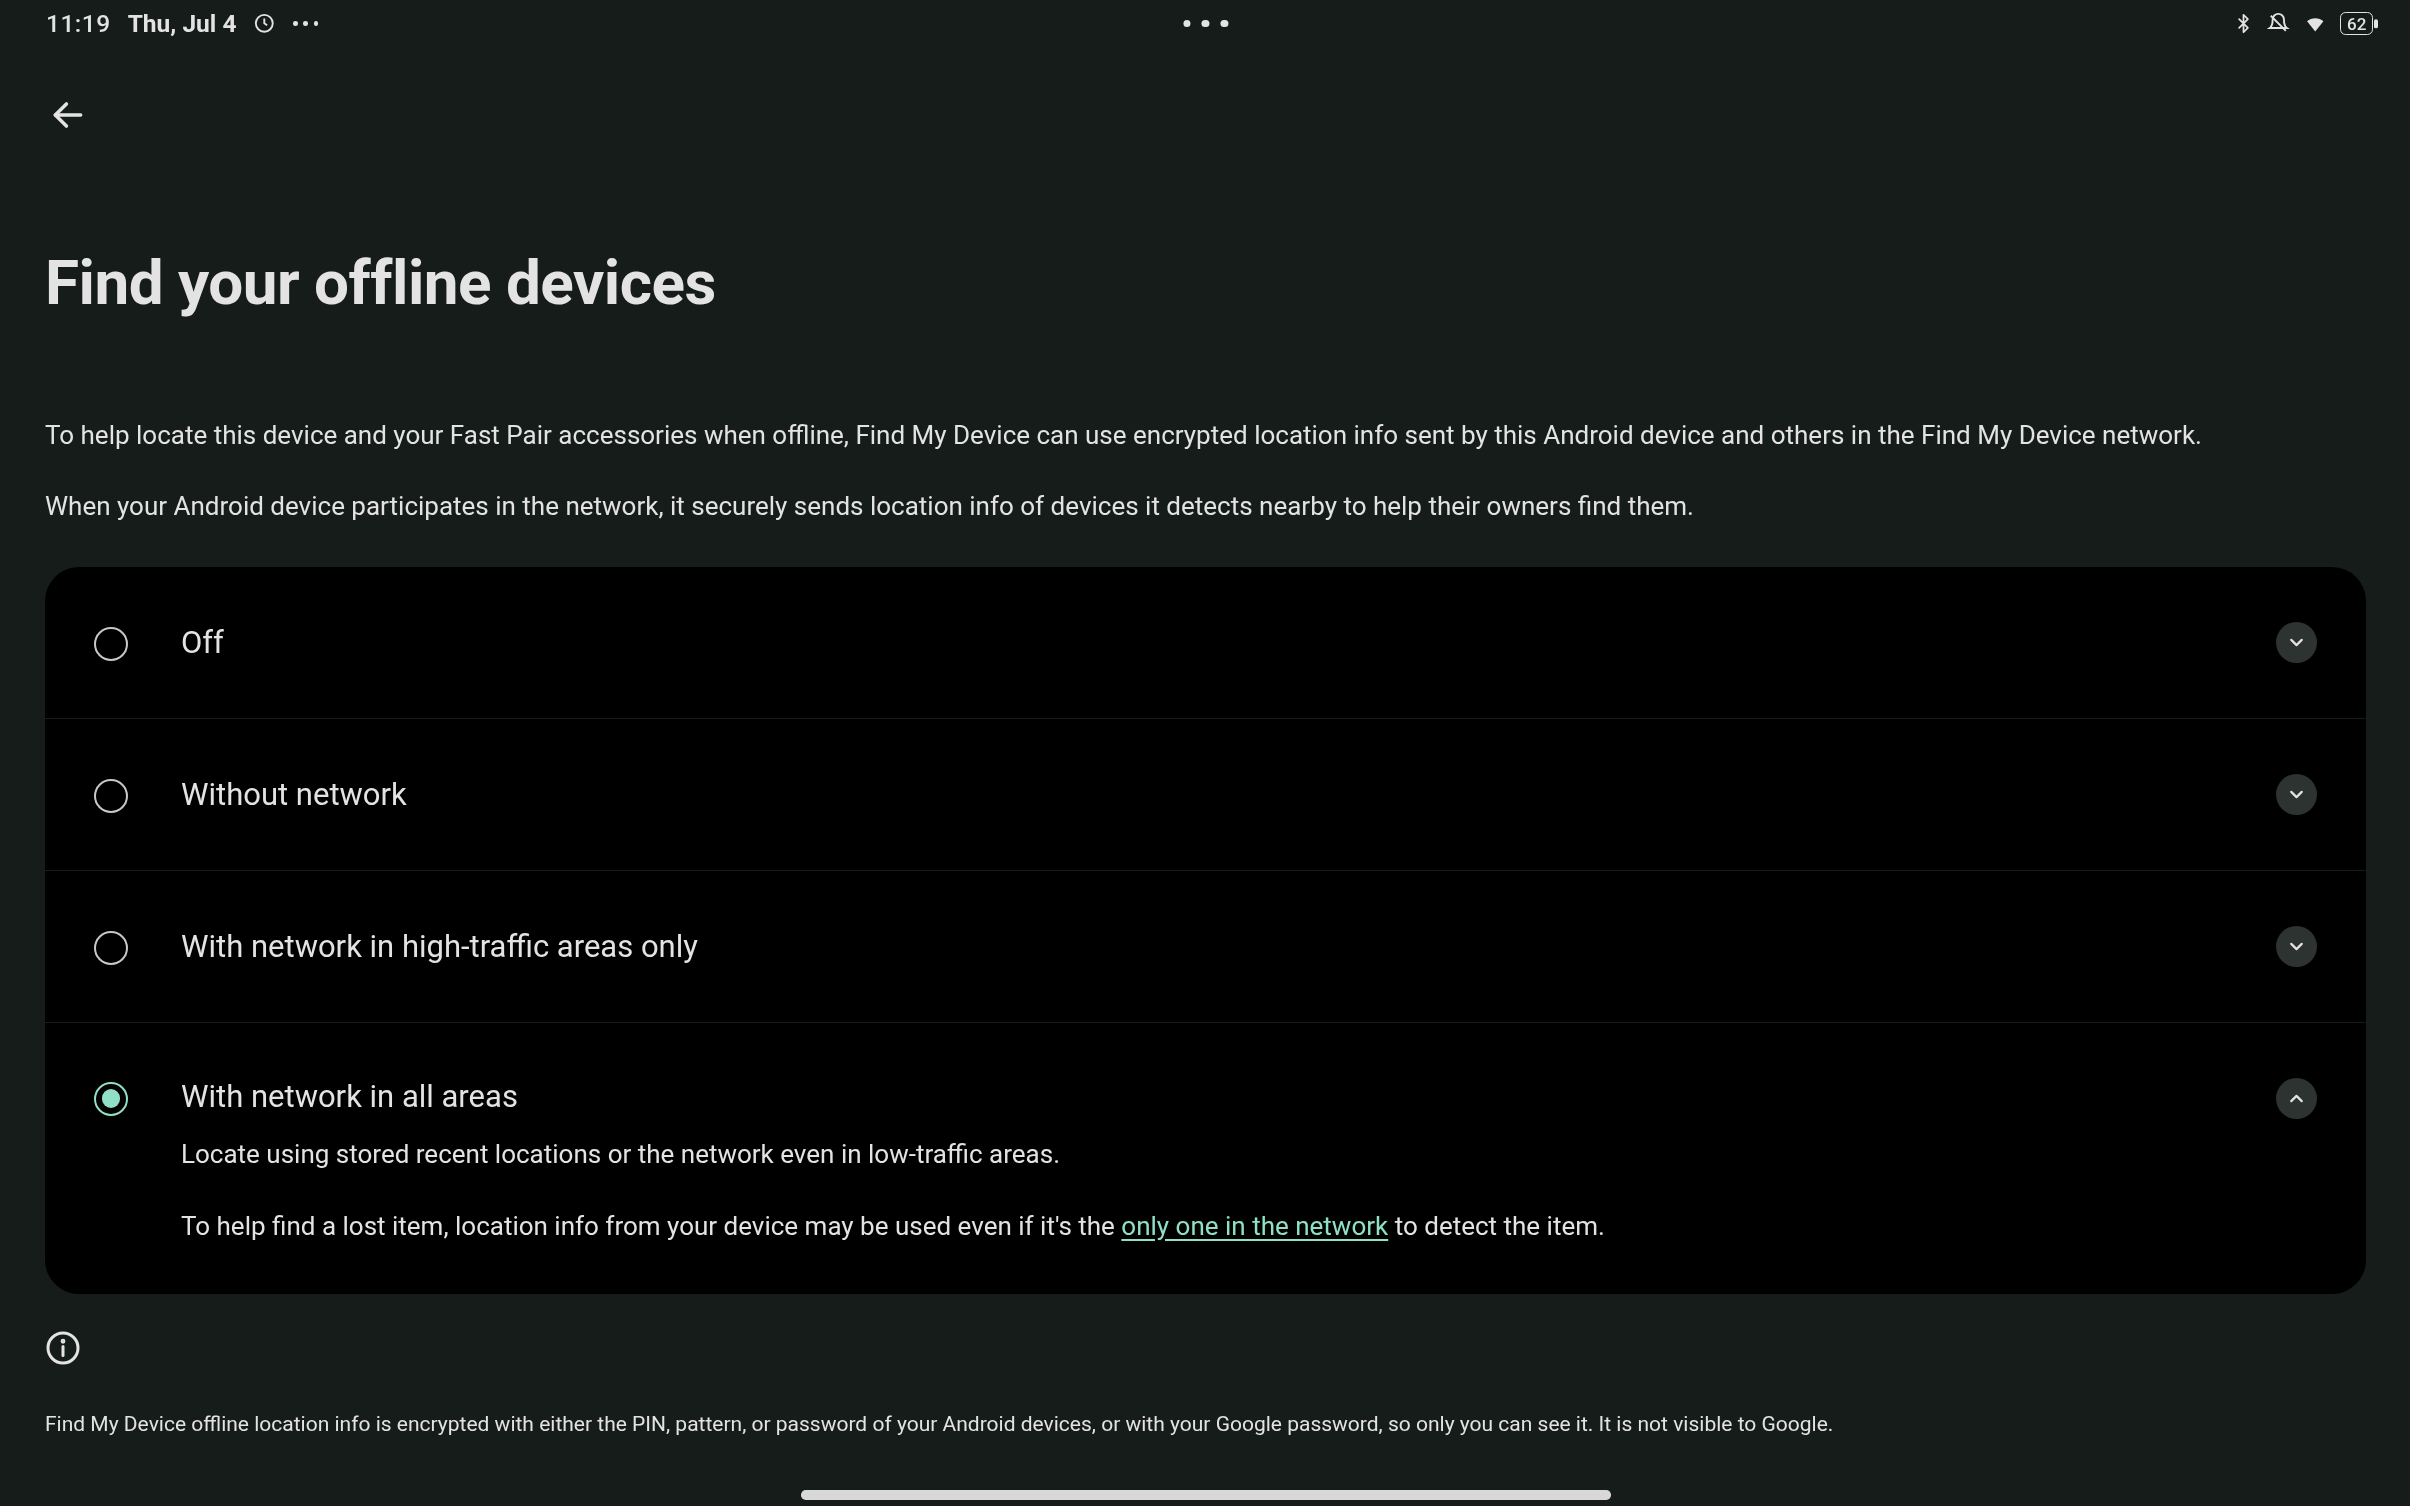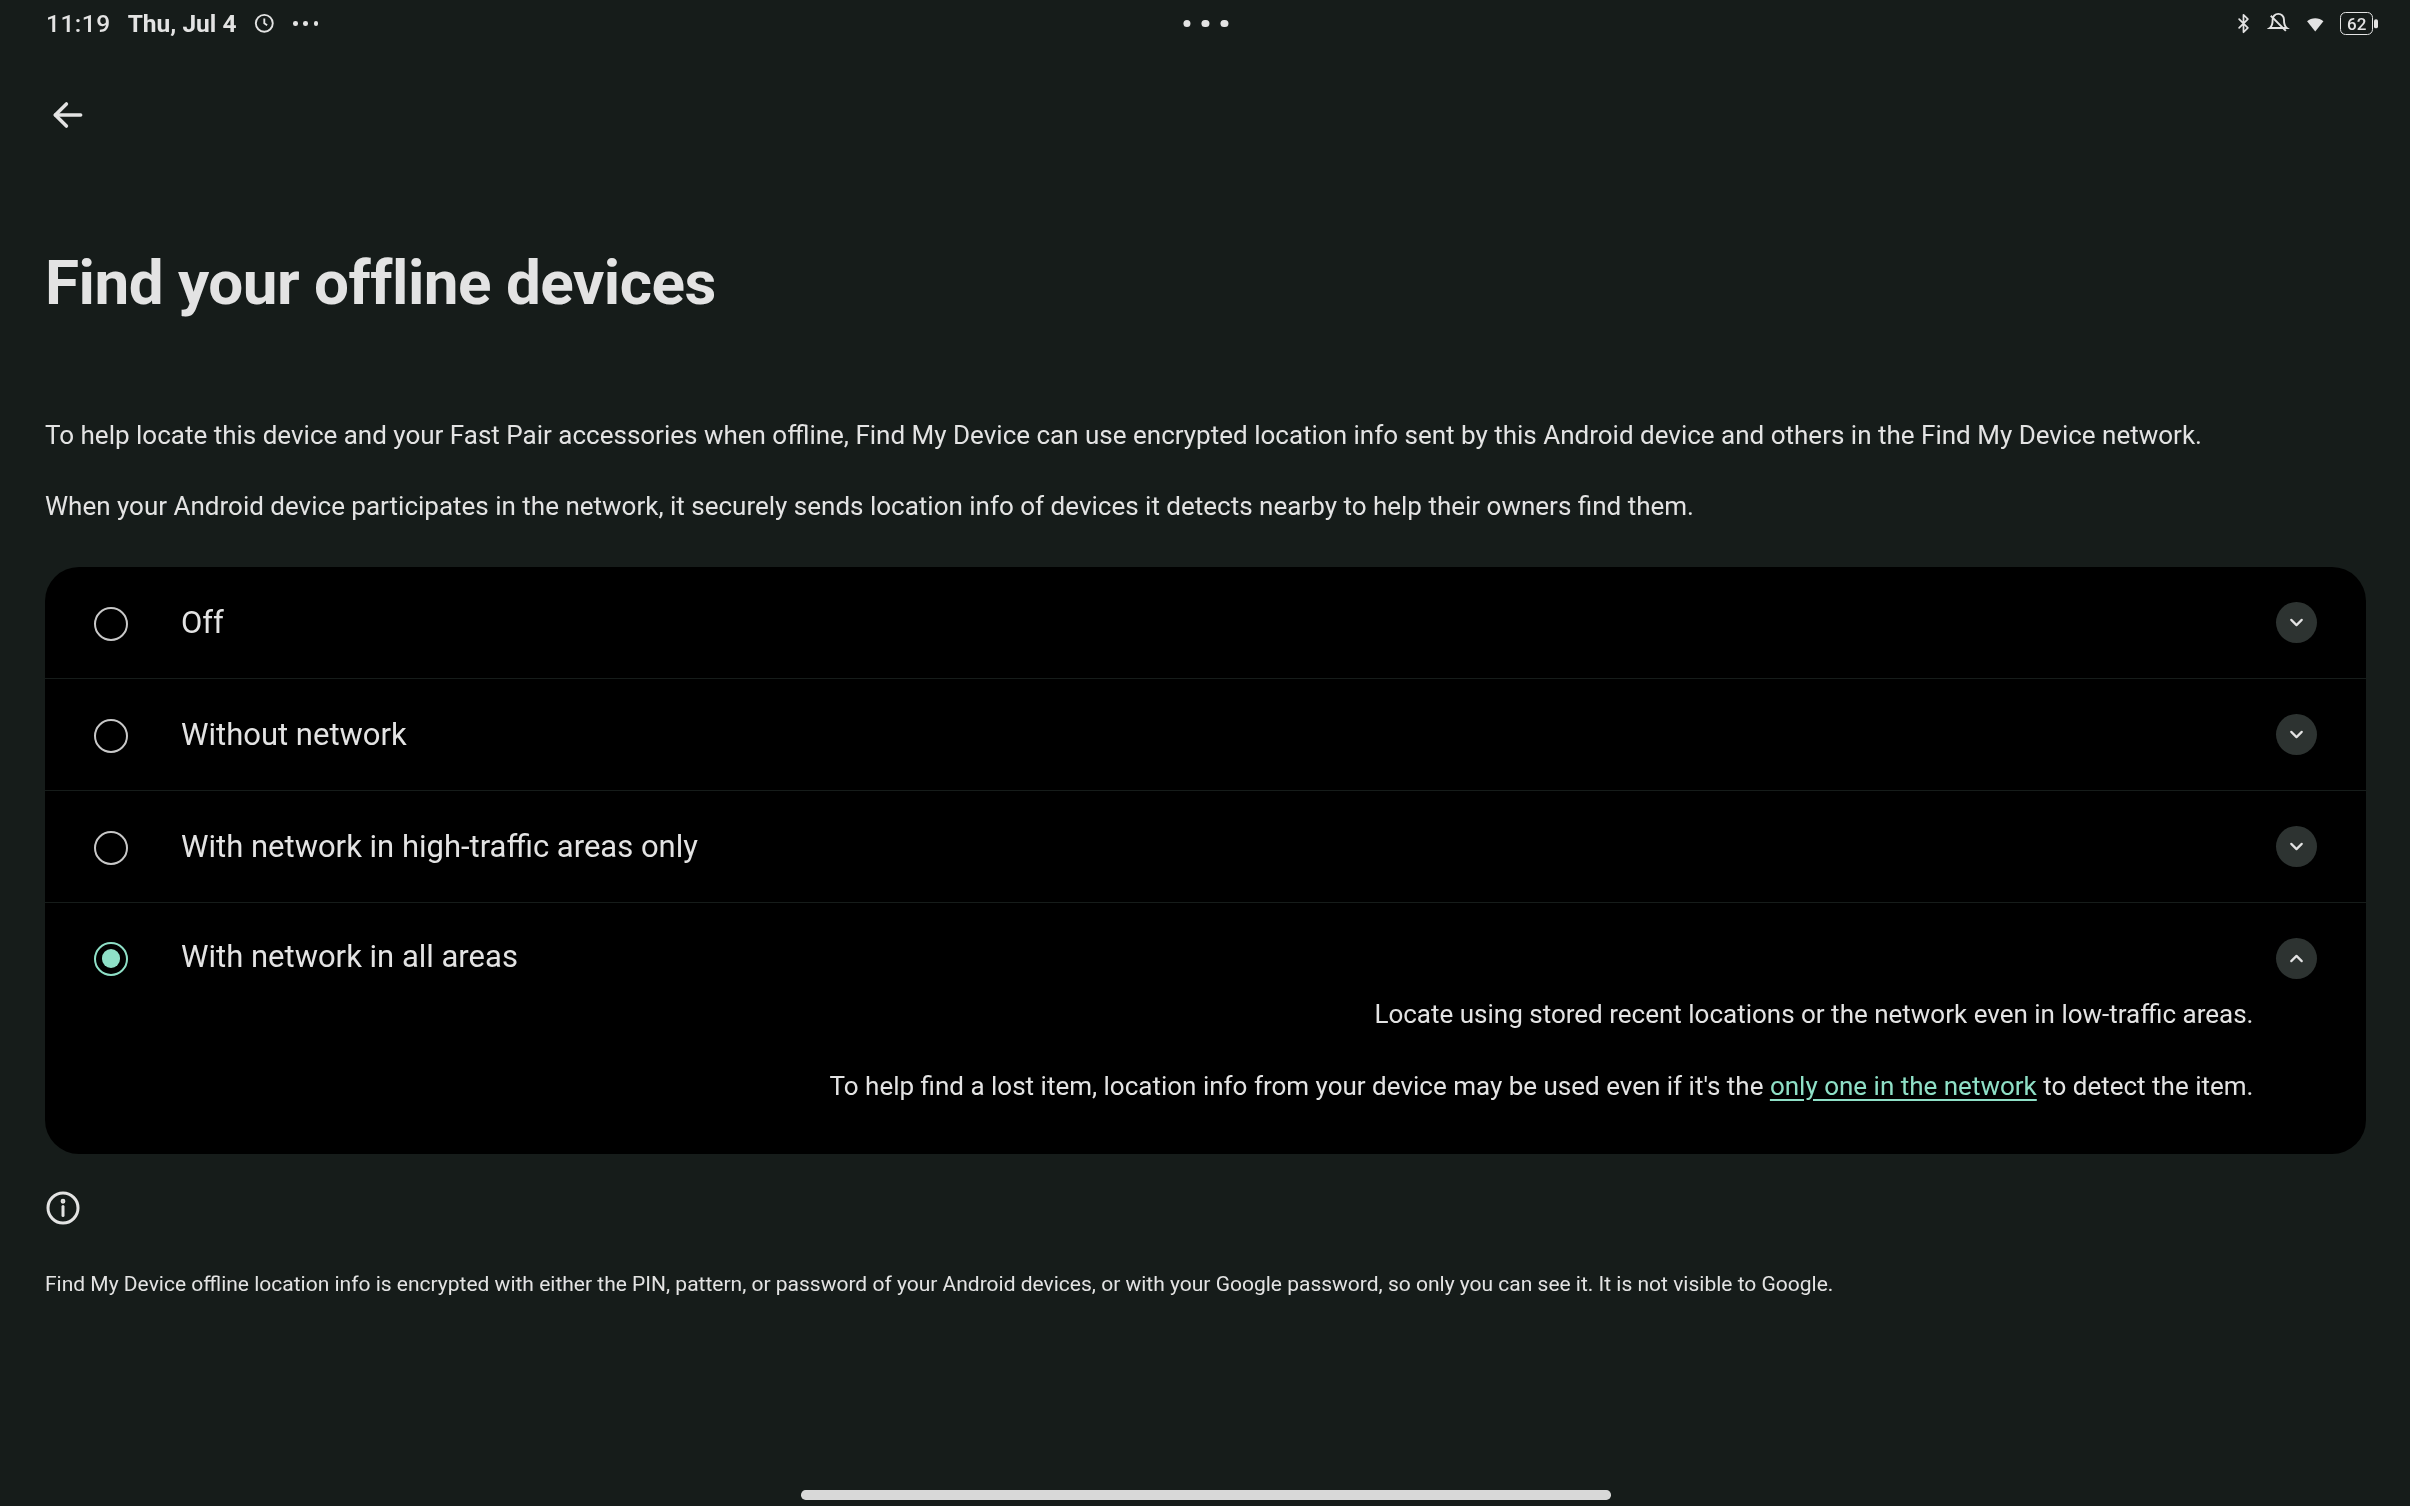--- a/index.html
+++ b/index.html
@@ -125,21 +125,21 @@
   
   .options-card {
     margin-top: 41px;
     background: #000000;
     border-radius: 34px;
     overflow: hidden;
   }
   .option {
     display: flex;
     align-items: center;
-    padding: 35px 49px;
+    padding: 55px 49px;
     border-bottom: 1.9px solid #161c1a;
     position: relative;
   }
   .option:last-child { border-bottom: none; }
   .option.expanded {
     align-items: flex-start;
     padding-bottom: 49px;
   }
 
   .radio {
@@ -170,21 +170,21 @@
     font-size: 31px;
     font-weight: 400;
     color: #e3e3e3;
   }
   .option-sub {
     margin-top: 21px;
     font-size: 26px;
     color: #e3e3e3;
     line-height: 1.45;
   }
-  .option-sub p { margin-bottom: 34px; text-align: right; }
+  .option-sub p { margin-bottom: 34px; }
   .option-sub p:last-child { margin-bottom: 0; }
 
   .expand-btn {
     width: 41px; height: 41px;
     border-radius: 50%;
     background: #2d3331;
     display: inline-flex;
     align-items: center;
     justify-content: center;
     color: #e3e3e3;

